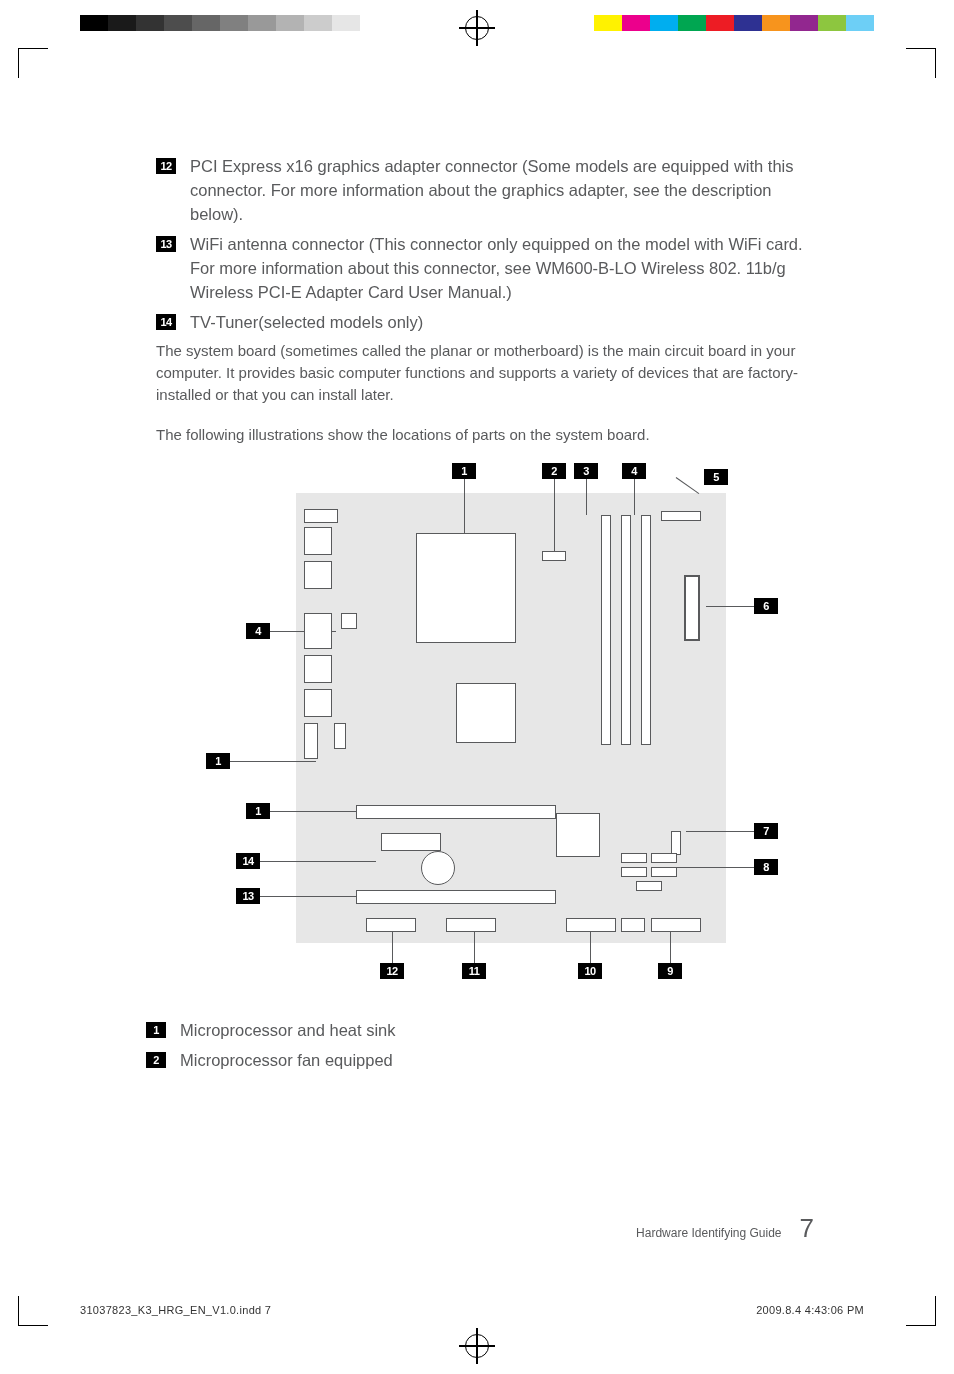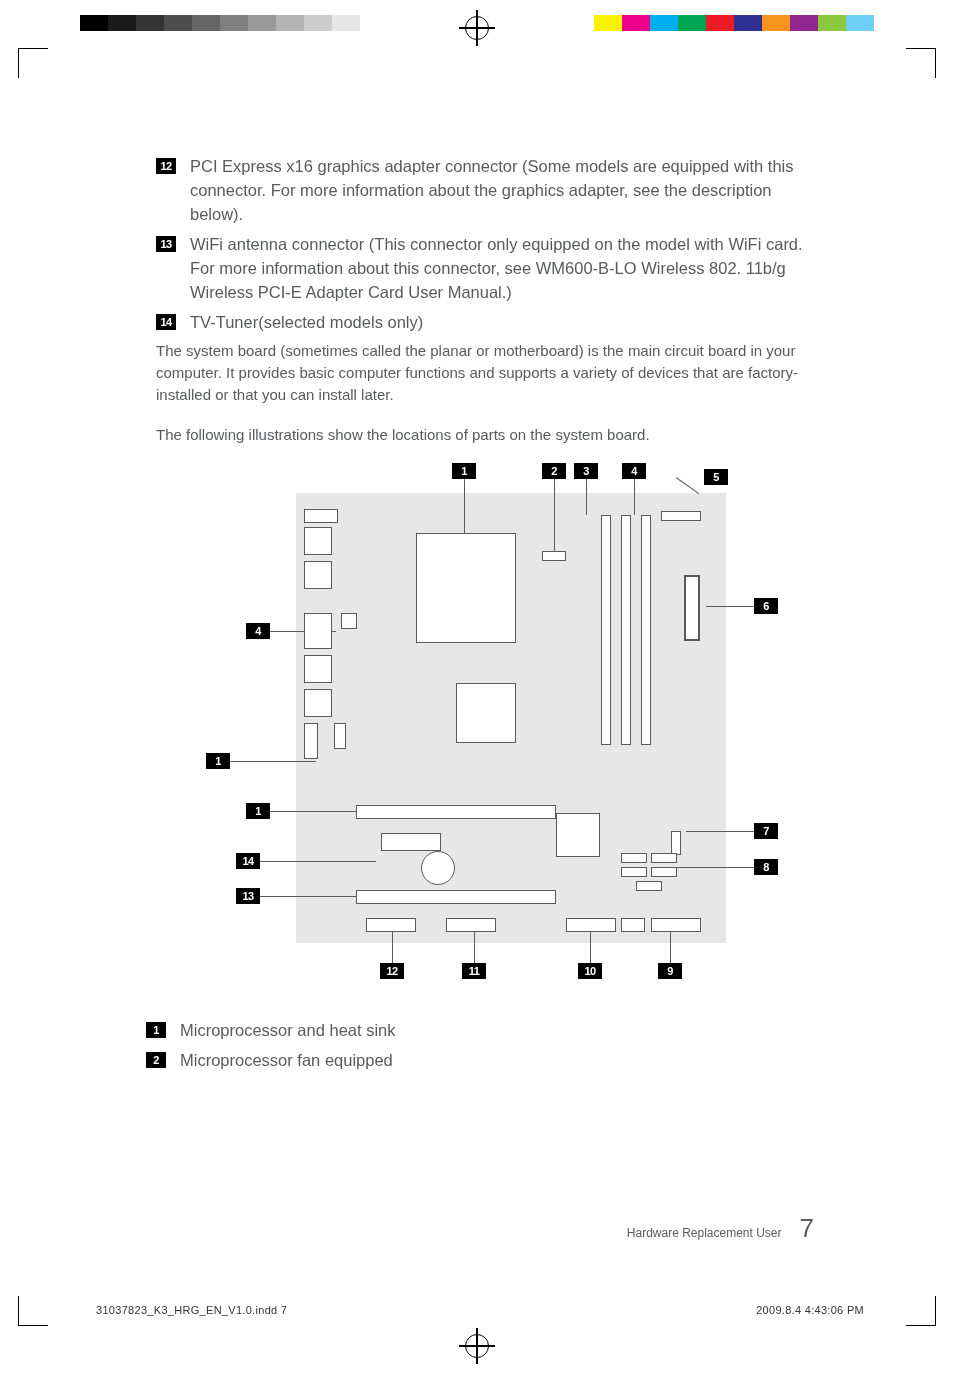--- a/index.html
+++ b/index.html
@@ -40,21 +40,21 @@
   .diagram-wrap { position: relative; width: 560px; height: 540px; margin: 6px 0 16px 50px; }
   .board-bg { position:absolute; left: 90px; top: 30px; width: 430px; height: 450px; background: #e7e7e7; }
   .part { position:absolute; background:#fff; border:1px solid #595a5c; }
   .callout-box { position:absolute; width: 24px; height: 16px; background:#000; color:#fff; font-size:11px; font-weight:bold; display:flex; align-items:center; justify-content:center; font-family:Arial,sans-serif; letter-spacing:-0.5px; }
   .lead { position:absolute; background:#595a5c; height:1px; }
   .lead-v { position:absolute; background:#595a5c; width:1px; }
 
   
   .footer { position:absolute; right: 140px; bottom: 130px; font-size: 12px; color:#595a5c; display:flex; align-items:baseline; gap:18px; }
   .footer .pn { font-size: 26px; color:#595a5c; }
-  .slug { position:absolute; left: 96px; bottom: 58px; font-size: 11px; color:#333; letter-spacing: 0.3px; }
+  .slug { position:absolute; left: 80px; bottom: 58px; font-size: 11px; color:#333; letter-spacing: 0.3px; }
   .slug-right { position:absolute; right: 90px; bottom: 58px; font-size: 11px; color:#333; letter-spacing: 0.3px; }
 </style>
 </head>
 <body>
 
 <div class="reg-top">
   <div class="colorbar left">
     <div class="sw" style="background:#000"></div>
       <div class="sw" style="background:#1a1a1a"></div>
       <div class="sw" style="background:#333"></div>
@@ -193,21 +193,21 @@
     </div>
     <div class="numitem">
       <span class="numbox">2</span>
       <span class="numtext">Microprocessor fan equipped</span>
     </div>
   </div>
 
 </div>
 
 <div class="footer">
-  <span>Hardware Replacement User</span>
+  <span>Hardware Identifying Guide</span>
   <span class="pn">7</span>
 </div>
 
 <div class="crop-bl"></div>
 <div class="crop-br"></div>
 <div class="reg-bottom">
   <div class="crosshair">
       <div class="c"></div>
     </div>
 </div>

